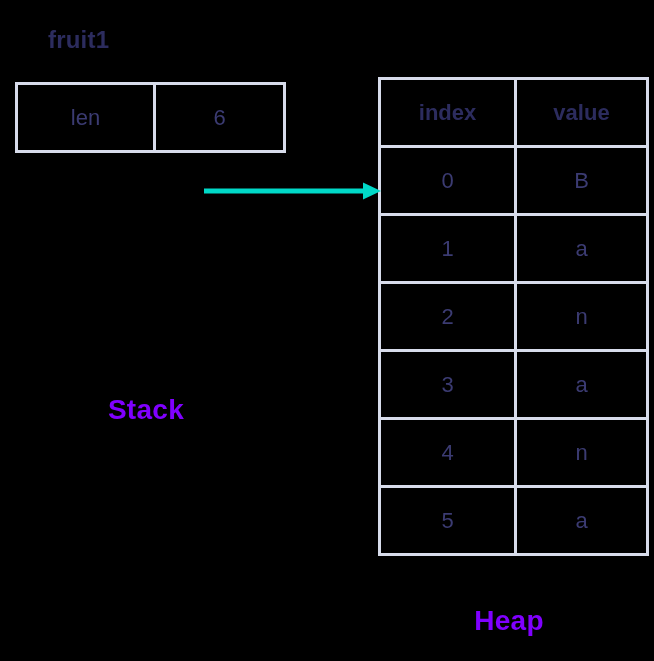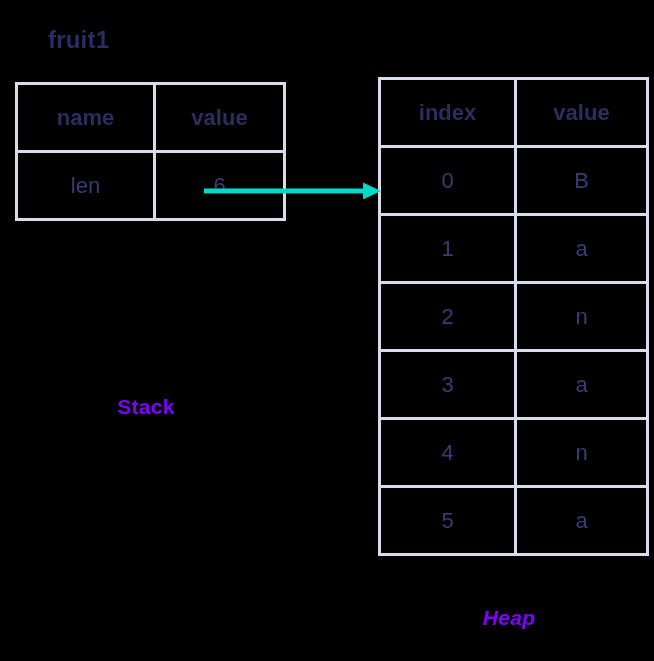--- a/index.html
+++ b/index.html
@@ -28,29 +28,29 @@
     top: 28px;
     font-size: 24px;
     font-weight: 700;
     color: #2c2c5e;
     letter-spacing: 0.2px;
     line-height: 1;
   }
 
   .region-label {
     position: absolute;
-    font-size: 21px;
+    font-size: 28px;
     font-weight: 700;
     color: #8000ff;
     letter-spacing: 0.3px;
     text-align: center;
     line-height: 1;
   }
   .region-label.stack { left: 15px; width: 262px; top: 396px; }
-  .region-label.heap  { left: 378px; width: 262px; top: 607px; font-style: italic; }
+  .region-label.heap  { left: 378px; width: 262px; top: 607px; }
 
   
   .mem-table {
     position: absolute;
     border-collapse: collapse;
     table-layout: fixed;
     border: 3px solid #d7dceb;
   }
   .mem-table.stack { left: 15px; top: 82px; width: 262px; }
   .mem-table.heap  { left: 378px; top: 77px; width: 262px; }
@@ -86,24 +86,20 @@
 </style>
 </head>
 <body>
 
 <div class="diagram">
 
   <div class="var-label">fruit1</div>
 
   <table class="mem-table stack">
     <tbody>
-      <tr>
-        <td class="col-a header-cell">name</td>
-        <td class="col-b header-cell">value</td>
-      </tr>
       <tr>
         <td class="col-a">len</td>
         <td class="col-b">6</td>
       </tr>
     </tbody>
   </table>
 
   <div class="region-label stack">Stack</div>
 
   <table class="mem-table heap">

